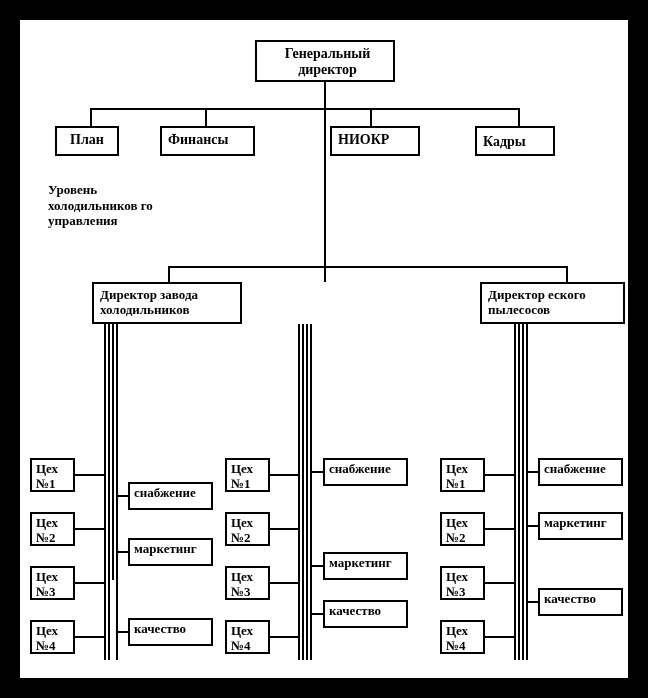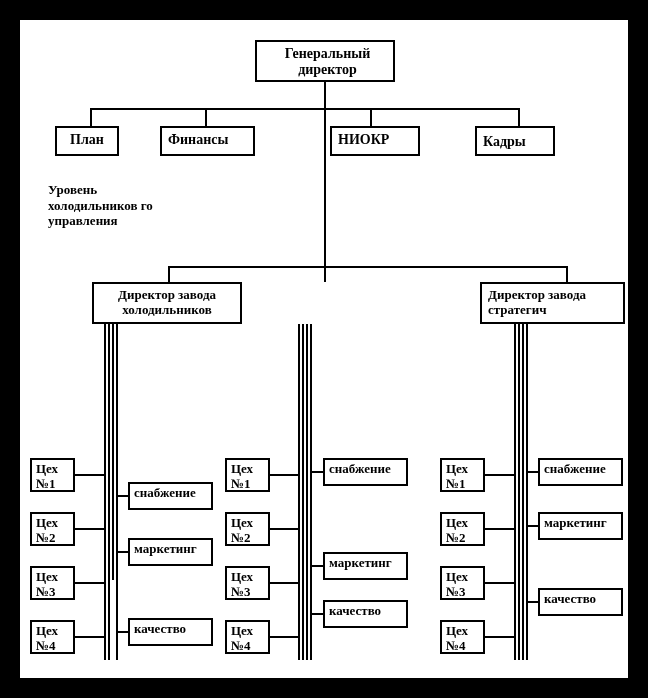--- a/index.html
+++ b/index.html
@@ -72,25 +72,25 @@
   </div>
 
   <div class="label" style="left:28px;top:162px;">Уровень холодильников го управления</div>
 
   <div class="vline" style="left:304px;top:88px;height:158px;"></div>
   <div class="hline" style="left:148px;top:246px;width:400px;"></div>
   <div class="vline" style="left:148px;top:246px;height:16px;"></div>
   <div class="vline" style="left:304px;top:246px;height:16px;"></div>
   <div class="vline" style="left:546px;top:246px;height:16px;"></div>
 
-  <div class="box" style="left:72px;top:262px;width:150px;height:42px;font-size:13px;text-align:center;">
+  <div class="box" style="left:72px;top:262px;width:150px;height:42px;font-size:13px;">
     <span>Директор завода холодильников</span>
   </div>
   <div class="box" style="left:460px;top:262px;width:145px;height:42px;font-size:13px;">
-    <span>Директор завода стратегич</span>
+    <span>Директор еского пылесосов</span>
   </div>
 
 
   <div class="vline" style="left:84px;top:304px;height:336px;"></div>
   <div class="vline" style="left:88px;top:304px;height:336px;"></div>
   <div class="vline" style="left:92px;top:304px;height:256px;"></div>
   <div class="vline" style="left:96px;top:304px;height:336px;"></div>
 
   <div class="box small" style="left:10px;top:438px;width:45px;height:34px;">
         <span>Цех №1</span>

